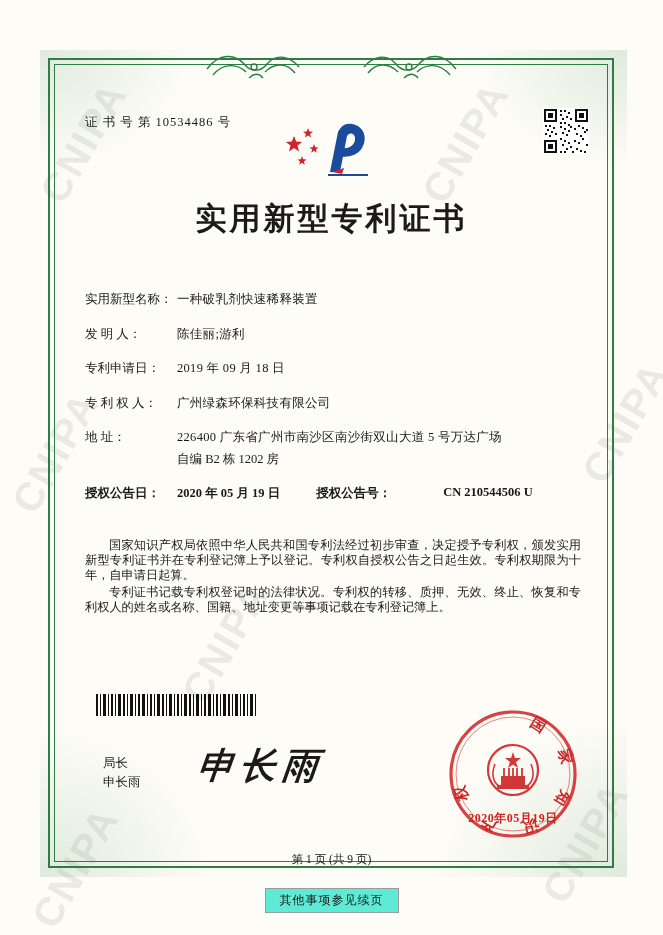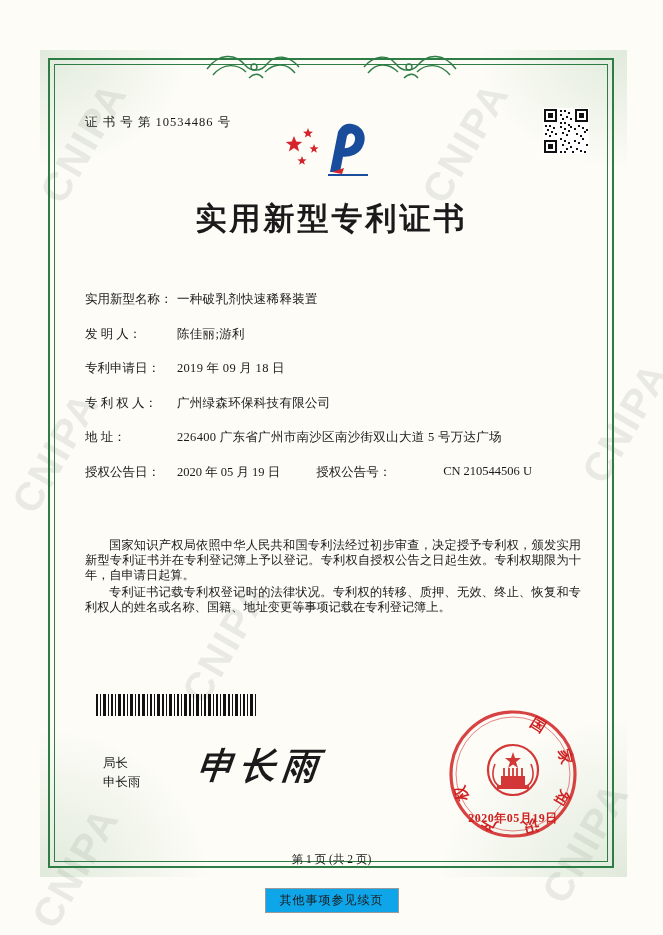--- a/index.html
+++ b/index.html
@@ -132,21 +132,21 @@
   .val {
     flex: 1;
     letter-spacing: .3px;
   }
   .addr-second {
     margin-left: 92px;
     margin-top: -13px;
     margin-bottom: 17.5px;
     font-size: 12.5px;
   }
-  .grant-row { display: flex; }
+  .grant-row { display: flex; font-weight: bold; }
   .grant-row .seg { display: flex; }
   .grant-row .seg.right { margin-left: 36px; gap: 44px; }
   .grant-row .lbl-inline { white-space: nowrap; }
 
   
   .para {
     position: absolute;
     left: 85px; top: 538px;
     width: 496px;
     font-size: 12.2px;
@@ -219,21 +219,21 @@
   }
   .foot-note {
     position: absolute;
     left: 50%;
     transform: translateX(-50%);
     top: 888px;
     padding: 3px 14px;
     border: 1px solid #9a9a9a;
     font-size: 12px;
     letter-spacing: 1px;
-    background: #0ea5e9;
+    background: #5eead4;
     z-index: 4;
   }
 </style>
 </head>
 <body>
 
 <div class="wm wm1">CNIPA</div>
 <div class="wm wm2">CNIPA</div>
 <div class="wm wm3">CNIPA</div>
 <div class="wm wm4">CNIPA</div>
@@ -376,20 +376,21 @@
 
   <div class="row">
     <div class="lbl">专 利 权 人：</div>
     <div class="val">广州绿森环保科技有限公司</div>
   </div>
 
   <div class="row">
     <div class="lbl">地      址：</div>
     <div class="val">226400 广东省广州市南沙区南沙街双山大道 5 号万达广场</div>
   </div>
+  <div class="addr-second">自编 B2 栋 1202 房</div>
 
   <div class="row grant-row">
     <div class="seg">
       <div class="lbl lbl-inline">授权公告日：</div>
       <div>2020 年 05 月 19 日</div>
     </div>
     <div class="seg right">
       <div class="lbl-inline" style="margin-right:8px">授权公告号：</div>
       <div>CN 210544506 U</div>
     </div>
@@ -475,14 +476,14 @@
       <path d="M84 56 C88 66, 86 74, 80 78" stroke="#cf2222" stroke-width="1.6" fill="none"></path>
     </g>
 
     <text fill="#cf2222" font-family="'Liberation Serif', serif" font-size="15" font-weight="bold" letter-spacing="10">
       <textPath href="#ringpath" startOffset="30%">国 家 知 识 产 权 局</textPath>
     </text>
   </svg>
 </div>
 <div class="seal-date">2020年05月19日</div>
 
-<div class="page-no">第 1 页 (共 2 页)</div>
+<div class="page-no">第 1 页 (共 9 页)</div>
 <div class="foot-note">其他事项参见续页</div>
 
 </body></html>

